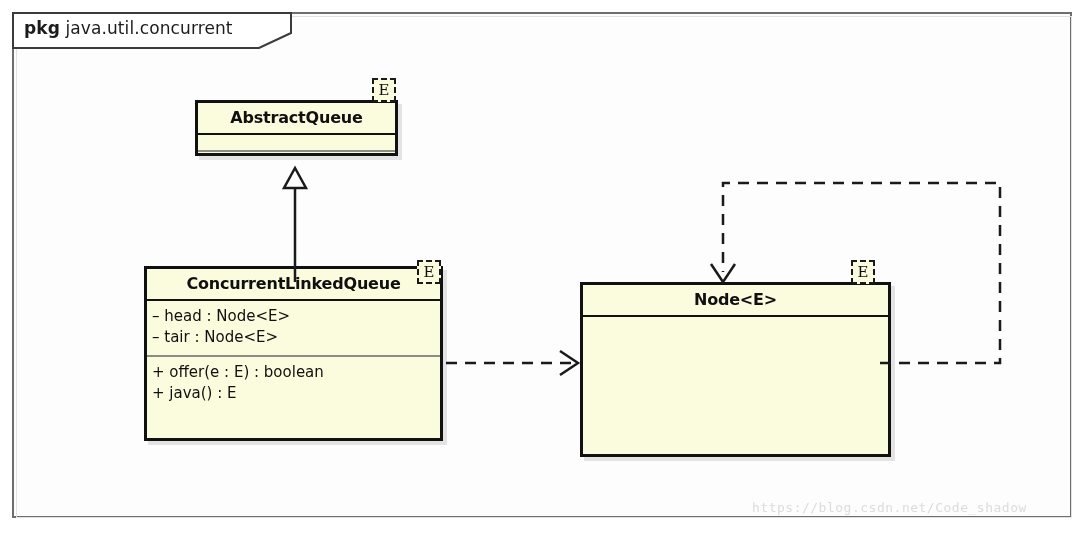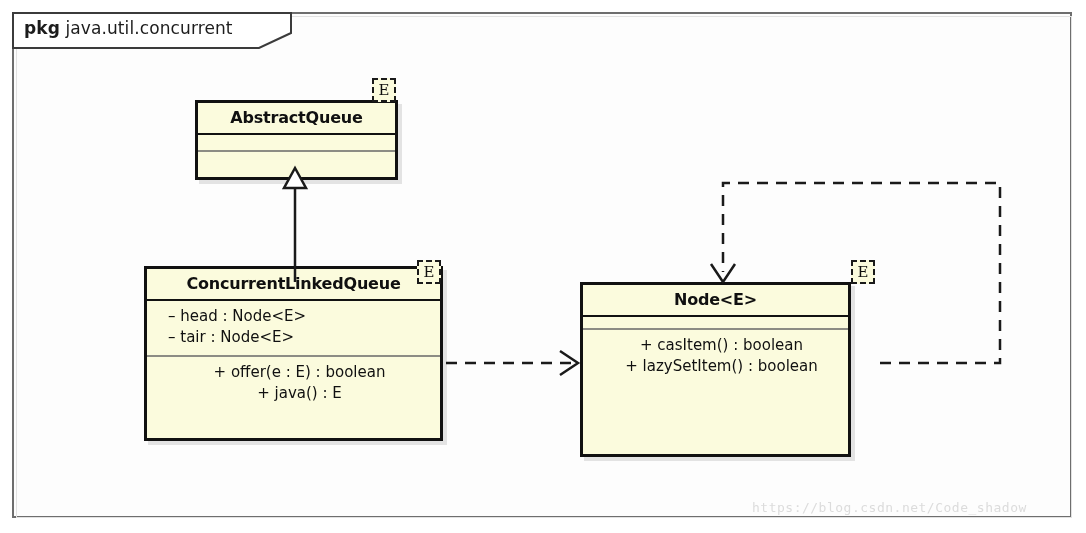--- a/index.html
+++ b/index.html
@@ -90,29 +90,28 @@
     text-align: center;
     font-weight: bold;
     font-size: 16px;
     color: #101010;
     padding: 5px 6px 6px 6px;
     border-bottom: 2px solid #111111;
     white-space: nowrap;
     letter-spacing: -0.2px;
   }
   .uml-compartment {
-    padding: 5px 9px 6px 21px;
+    padding: 5px 9px 6px 5px;
     font-size: 15px;
     color: #101010;
     line-height: 1.42;
     white-space: nowrap;
   }
   .uml-compartment.with-rule {
     border-top: 2px solid #8c8c84;
-    text-align: center;
   }
   .uml-compartment.empty {
     min-height: 13px;
     padding: 0;
     height: 15px;
   }
   .uml-member {
     white-space: nowrap;
   }
 
@@ -162,47 +161,43 @@
   <div class="pkg-frame-inner"></div>
 
   <div class="pkg-tab"></div>
   <svg class="pkg-tab-edge" viewBox="0 0 280 37" width="280" height="37">
     <path d="M 1 1 L 279 1 L 279 21 L 247 36 L 1 36" fill="none" stroke="#3b3b3b" stroke-width="2"></path>
   </svg>
   <div class="pkg-label">
     <b>pkg</b><span class="pkg-path"> java.util.concurrent</span>
   </div>
 
-  <div class="uml-class" style="left:195px; top:100px; width:203px; height:80px;">
+  <div class="uml-class" style="left:195px; top:100px; width:203px; height:56px;">
     <div class="uml-title">AbstractQueue</div>
     <div class="uml-compartment empty"></div>
     <div class="uml-compartment empty with-rule"></div>
   </div>
   <div class="type-param" style="left:372px; top:78px;">E</div>
 
   <div class="uml-class" style="left:144px; top:266px; width:299px; height:175px;">
     <div class="uml-title">ConcurrentLinkedQueue</div>
     <div class="uml-compartment">
       <div class="uml-member">– head : Node&lt;E&gt;</div>
       <div class="uml-member">– tair : Node&lt;E&gt;</div>
     </div>
     <div class="uml-compartment with-rule">
       <div class="uml-member">+ offer(e : E) : boolean</div>
       <div class="uml-member">+ java() : E</div>
     </div>
   </div>
   <div class="type-param" style="left:417px; top:260px;">E</div>
 
-  <div class="uml-class" style="left:580px; top:282px; width:271px; height:175px;">
+  <div class="uml-class" style="left:580px; top:282px; width:311px; height:175px;">
     <div class="uml-title">Node&lt;E&gt;</div>
     <div class="uml-compartment">
-    </div>
-    <div class="uml-compartment with-rule">
-      <div class="uml-member">+ casItem() : boolean</div>
-      <div class="uml-member">+ lazySetItem() : boolean</div>
     </div>
   </div>
   <div class="type-param" style="left:851px; top:260px;">E</div>
 
   <svg class="connectors" viewBox="0 0 1086 533" width="1086" height="533">
 
     <g>
       <line x1="295" y1="282" x2="295" y2="186" stroke="#1a1a1a" stroke-width="2.5"></line>
       <polygon points="295,168 306,188 284,188" fill="#ffffff" stroke="#1a1a1a" stroke-width="2.5" stroke-linejoin="miter"></polygon>
     </g>

